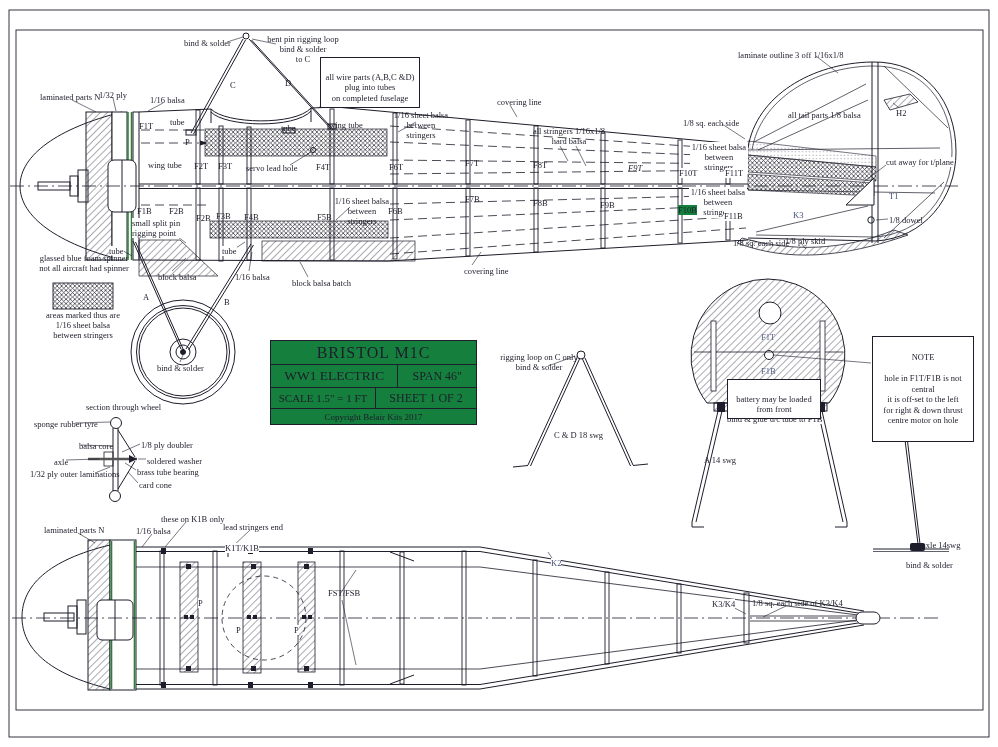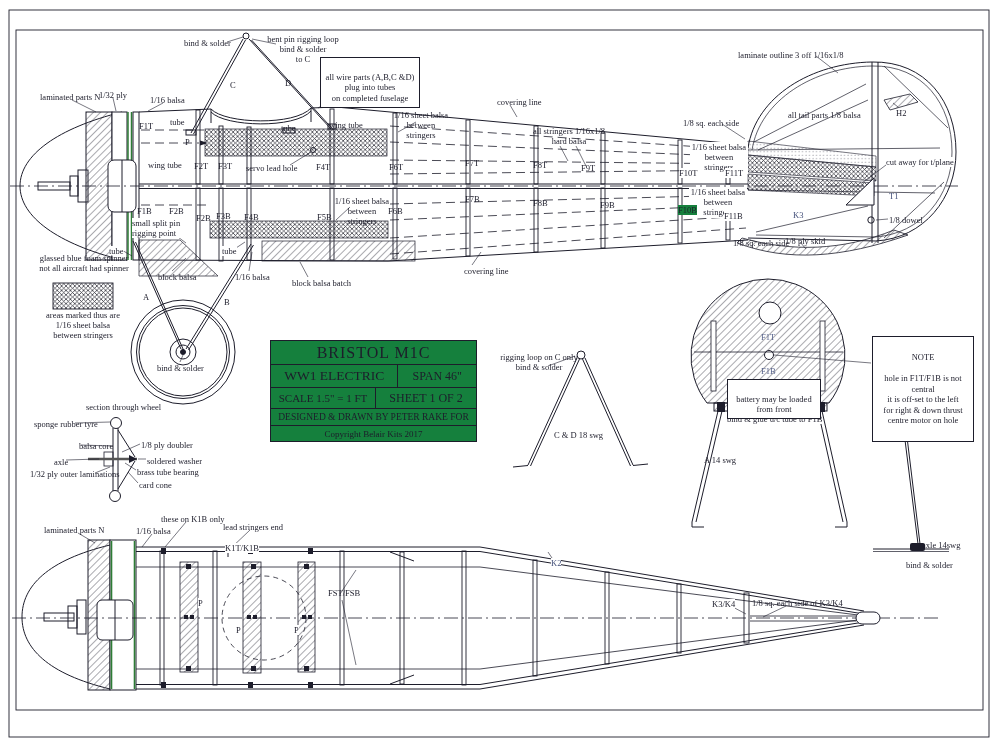--- a/index.html
+++ b/index.html
@@ -374,21 +374,21 @@
       <div class="lbl" style="left: 246px; top: 163px;">servo lead hole</div>
       <div class="lbl" style="left: 316px; top: 162px;">F4T</div>
       <div class="lbl" style="left: 321px; top: 96px;">F5T</div>
       <div class="lbl" style="left: 281px; top: 123px;">tube</div>
       <div class="lbl" style="left: 329px; top: 120px;">wing tube</div>
       <div class="lbl" style="left: 392px; top: 110px; width: 58px; text-align: center;">1/16 sheet balsa
 between stringers</div>
       <div class="lbl" style="left: 389px; top: 162px;">F6T</div>
       <div class="lbl" style="left: 465px; top: 158px;">F7T</div>
       <div class="lbl" style="left: 533px; top: 160px;">F8T</div>
-      <div class="lbl" style="left: 581px; top: 163px;">F9T</div>
+      <div class="lbl" style="left: 628px; top: 163px; font-style: italic;">F9T</div>
       <div class="lbl" style="left: 137px; top: 206px;">F1B</div>
       <div class="lbl" style="left: 169px; top: 206px;">F2B</div>
       <div class="lbl" style="left: 196px; top: 213px;">F2B</div>
       <div class="lbl" style="left: 216px; top: 211px;">F3B</div>
       <div class="lbl" style="left: 244px; top: 212px;">F4B</div>
       <div class="lbl" style="left: 317px; top: 212px;">F5B</div>
       <div class="lbl" style="left: 388px; top: 206px;">F6B</div>
       <div class="lbl" style="left: 465px; top: 194px;">F7B</div>
       <div class="lbl" style="left: 533px; top: 198px;">F8B</div>
       <div class="lbl" style="left: 600px; top: 200px;">F9B</div>
@@ -463,17 +463,16 @@
   <div id="titleblock">
     <div class="row tb-main">BRISTOL M1C</div>
     <div class="row tb-split" style="height:22px;">
       <div class="cell" style="width:62%;font-size:13.5px;">WW1 ELECTRIC</div>
       <div class="cell" style="width:38%;font-size:12px;">SPAN 46"</div>
     </div>
     <div class="row tb-split" style="height:20px;">
       <div class="cell" style="width:51%;font-size:11px;">SCALE 1.5" = 1 FT</div>
       <div class="cell" style="width:49%;font-size:12px;">SHEET 1 OF 2</div>
     </div>
-    <div class="row tb-designed">DESIGNED &amp; DRAWN BY PETER RAKE FOR</div>
     <div class="row tb-copy">Copyright Belair Kits 2017</div>
   </div>
 
 </div>
 
 </body></html>

